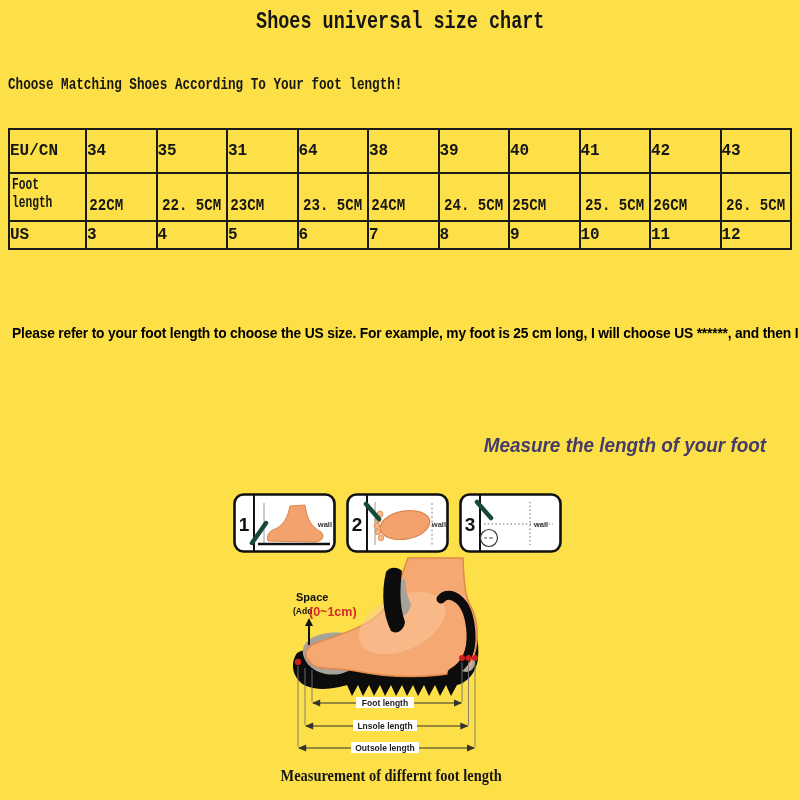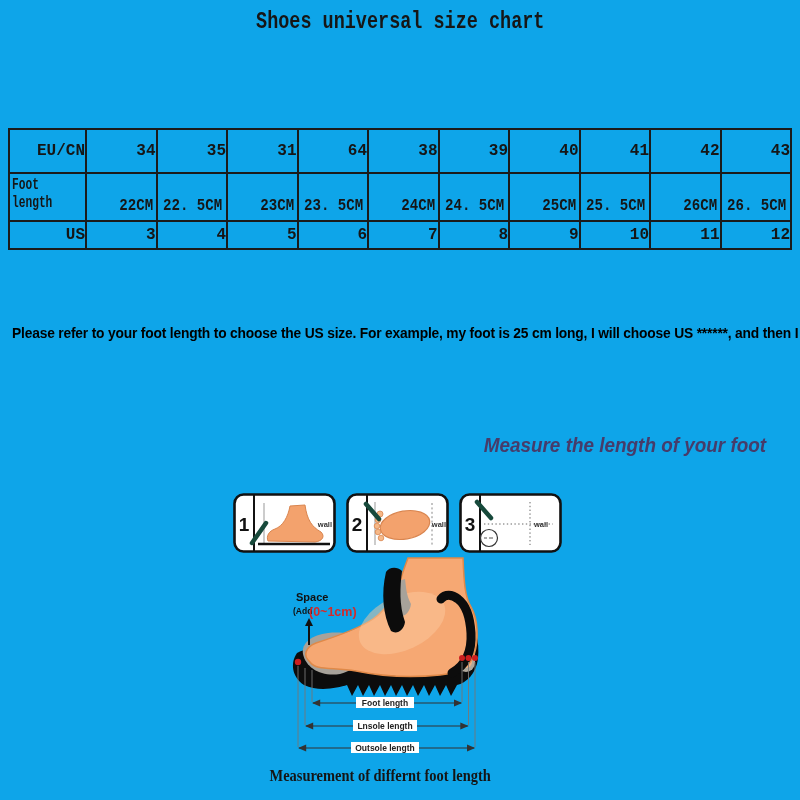--- a/index.html
+++ b/index.html
@@ -1,32 +1,32 @@
 <!DOCTYPE html>
 <html><head>
 <meta charset="utf-8">
 <style>
   html,body{margin:0;padding:0;background:#fff;}
-  #screen{position:relative;width:800px;height:800px;background:#0ea5e9;overflow:hidden;
+  #screen{position:relative;width:800px;height:800px;background:#fde047;overflow:hidden;
           font-family:"Liberation Sans",sans-serif;color:#111;}
   .abs{position:absolute;}
   .mono{font-family:"Liberation Mono","DejaVu Sans Mono",monospace;font-weight:700;color:#161616;}
   .nowrap{white-space:nowrap;}
   .cx{display:inline-block;transform-origin:left center;}
   .cxc{display:inline-block;transform-origin:center center;}
 
   
   #page-title{top:8px;left:0;width:800px;text-align:center;font-size:24px;}
   #page-title .cxc{transform:scaleX(.77);}
   #subtitle{top:76px;left:8px;font-size:16px;}
   #subtitle .cx{transform:scaleX(.79);}
 
   
   #size-table{position:absolute;top:128px;left:8px;width:784px;border-collapse:collapse;table-layout:fixed;}
-  #size-table td{border:2px solid #1b1b1b;text-align:right;vertical-align:middle;
+  #size-table td{border:2px solid #1b1b1b;text-align:left;vertical-align:middle;
                  font-family:"Liberation Mono","DejaVu Sans Mono",monospace;font-weight:700;
                  font-size:16px;color:#161616;padding:0;overflow:hidden;}
   #size-table tr.r1{height:44px;}
   #size-table tr.r2{height:48px;}
   #size-table tr.r3{height:28px;}
   #size-table td.fl-label{vertical-align:top;text-align:left;padding:2px 0 0 2px;}
   #size-table td.fl-label .cx{transform:scaleX(.70);}
   #size-table tr.r2 td.v{padding-top:18px;}
   #size-table tr.r2 td.v .cxc{transform:scaleX(.88);}
 
@@ -42,36 +42,39 @@
   #measure-heading .cxc{transform:scaleX(.9);}
 
   
   .panel{top:493px;width:103px;height:60px;}
   #panel-1{left:233px;} #panel-2{left:346px;} #panel-3{left:459px;}
 
   
   #foot-diagram{top:555px;left:280px;}
 
   
-  #diagram-caption{top:766px;left:250px;width:282px;
+  #diagram-caption{top:766px;left:250px;width:282px;text-align:center;
                    font-family:"Liberation Serif","DejaVu Serif",serif;
                    font-weight:700;font-size:17px;color:#151515;}
   #diagram-caption .cxc{transform:scaleX(.85);}
 
   svg text{font-family:"Liberation Sans",sans-serif;}
 </style>
 </head>
 <body>
 
 <div id="screen">
 
   <div id="page-title" class="abs mono nowrap">
     <span class="cxc">Shoes universal size chart</span>
   </div>
 
+  <div id="subtitle" class="abs mono nowrap">
+    <span class="cx">Choose Matching Shoes According To Your foot length!</span>
+  </div>
 
   <table id="size-table">
     <colgroup>
         <col style="width:77px">
         <col>
         <col>
         <col>
         <col>
         <col>
         <col>

